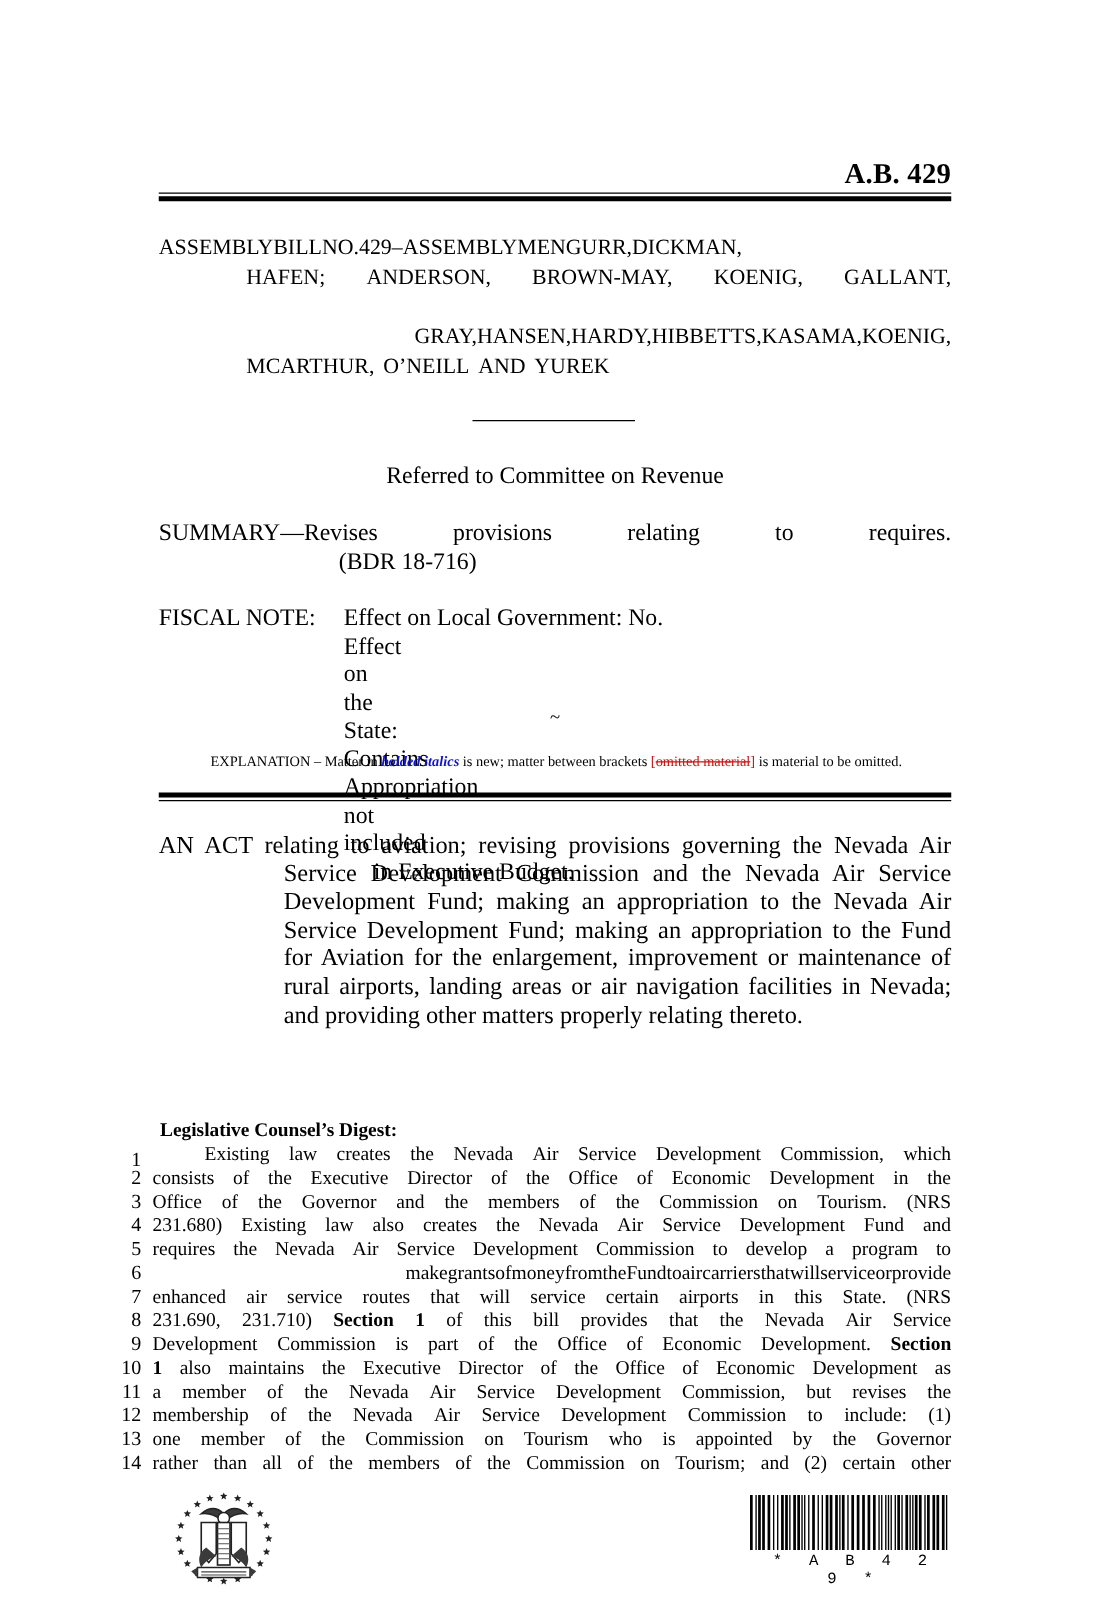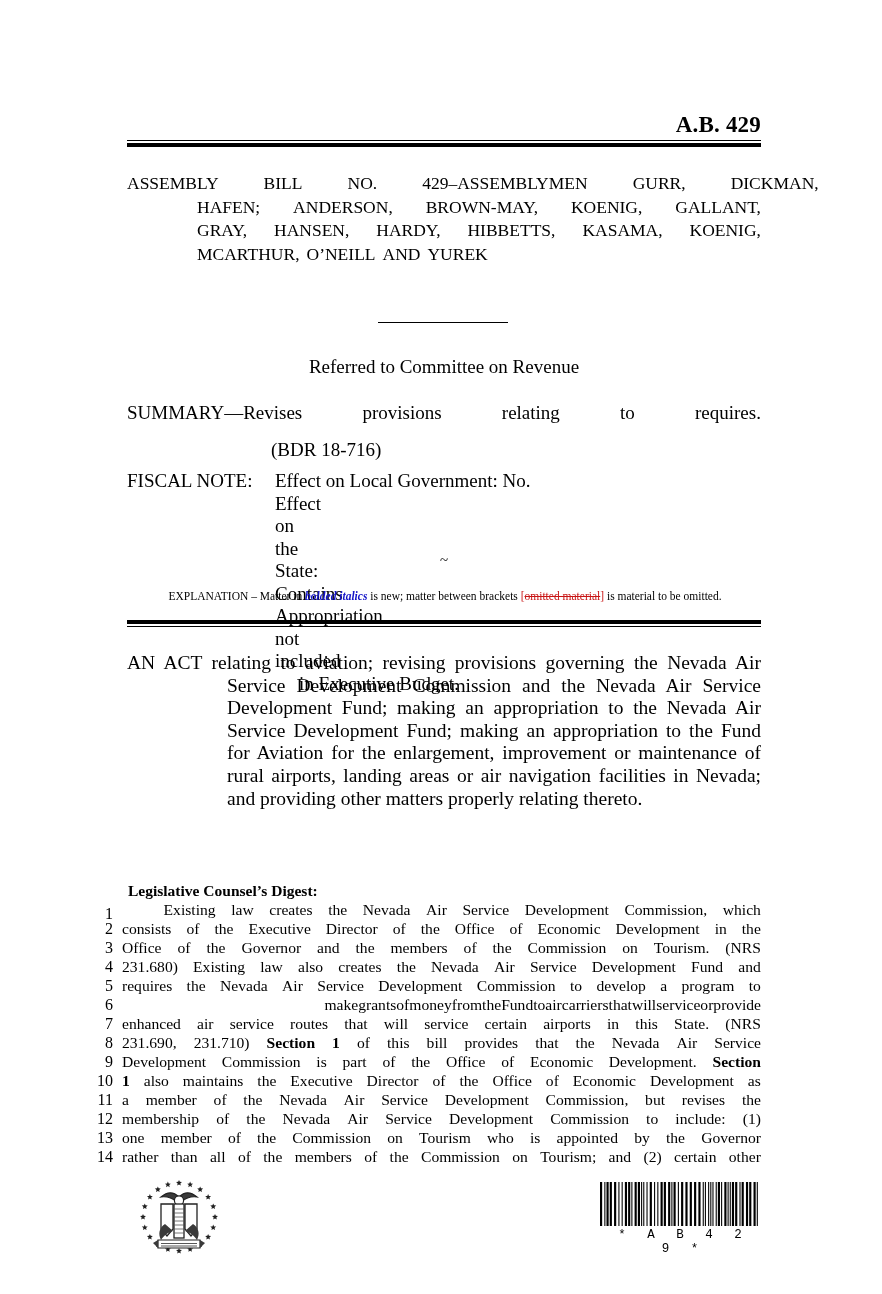--- a/index.html
+++ b/index.html
@@ -11,21 +11,21 @@
     width: 882px;
     height: 1294px;
     position: relative;
     font-family: "Liberation Serif", "DejaVu Serif", serif;
     color: #000000;
     overflow: hidden;
   }
 
   .page {
     position: absolute;
-    left: 0; top: 0;
+    left: 0; top: 14px;
     width: 882px;
     height: 1027px;
   }
 
   
   .bill-number {
     position: absolute;
     left: 127px;
     top: 112px;
     width: 634px;
@@ -103,21 +103,21 @@
   }
   .summary-row {
     display: block;
     text-align: justify;
     text-align-last: justify;
   }
   .summary-bdr {
     display: block;
     padding-left: 144px;
     text-align: left;
-    margin-top: 15px;
+    margin-top: 1px;
   }
 
   
   .fiscal {
     position: absolute;
     left: 127px;
     top: 470px;
     width: 634px;
     font-size: 19px;
     line-height: 22.5px;
@@ -272,36 +272,36 @@
   <div class="bill-number">A.B. 429</div>
 
   <div class="rule-top">
     <div class="thin"></div>
     <div class="gap"></div>
     <div class="thick"></div>
   </div>
 
   <div class="sponsors">
     <div class="sponsors-inner" id="sponsor-rows">
-        <div style="padding-left: 0px; text-align: justify; text-align-last: justify; white-space: nowrap; display: flex;  gap: 45px;">
+        <div style="padding-left: 0px; text-align: justify; text-align-last: justify; white-space: nowrap; display: flex; ">
           <span>ASSEMBLY</span>
           <span>BILL</span>
           <span>NO.</span>
           <span>429–ASSEMBLYMEN</span>
           <span>GURR,</span>
           <span>DICKMAN,</span>
         </div>
         <div style="padding-left: 70px; text-align: justify; text-align-last: justify; white-space: nowrap; display: flex; justify-content: space-between;">
           <span>HAFEN;</span>
           <span>ANDERSON,</span>
           <span>BROWN-MAY,</span>
           <span>KOENIG,</span>
           <span>GALLANT,</span>
         </div>
-        <div style="padding-left: 70px; text-align: justify; text-align-last: justify; white-space: nowrap; display: flex; justify-content: space-between;">
+        <div style="padding-left: 70px; text-align: justify; text-align-last: justify; white-space: nowrap; display: flex; justify-content: flex-end; margin-top: 24px;">
           <span>GRAY,</span>
           <span>HANSEN,</span>
           <span>HARDY,</span>
           <span>HIBBETTS,</span>
           <span>KASAMA,</span>
           <span>KOENIG,</span>
         </div>
         <div style="padding-left: 70px; text-align: justify; text-align-last: left; white-space: nowrap; display: flex; justify-content: flex-start;">
           <span style="margin-right: 7px;">MCARTHUR,</span>
           <span style="margin-right: 7px;">O’NEILL</span>

